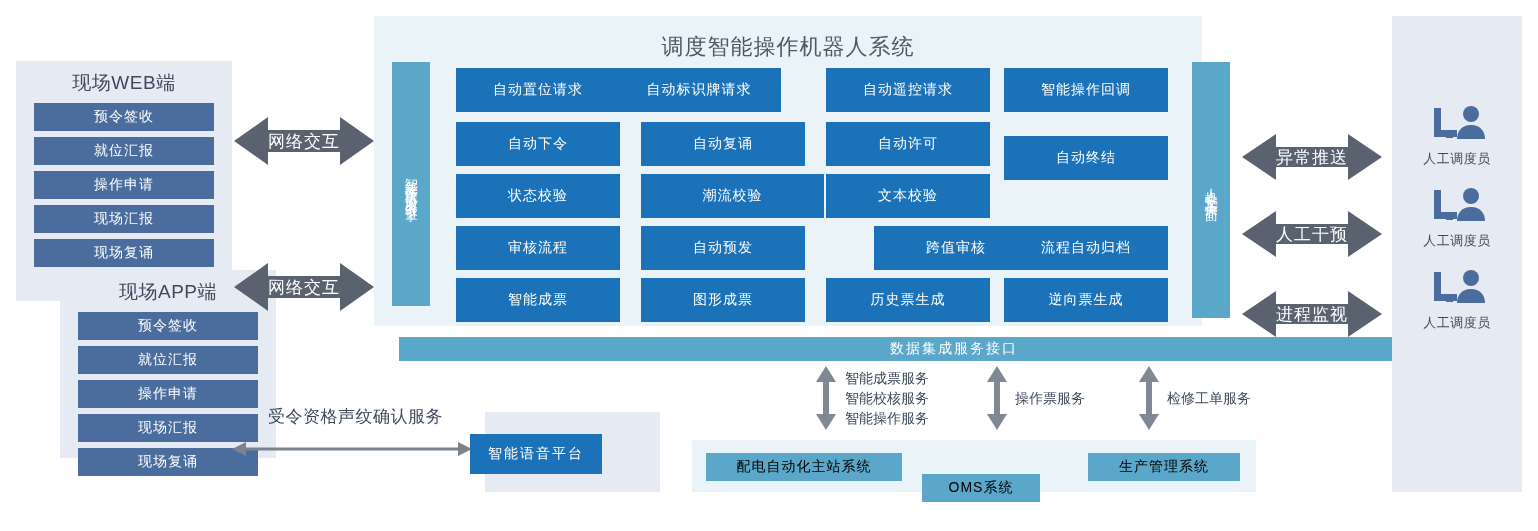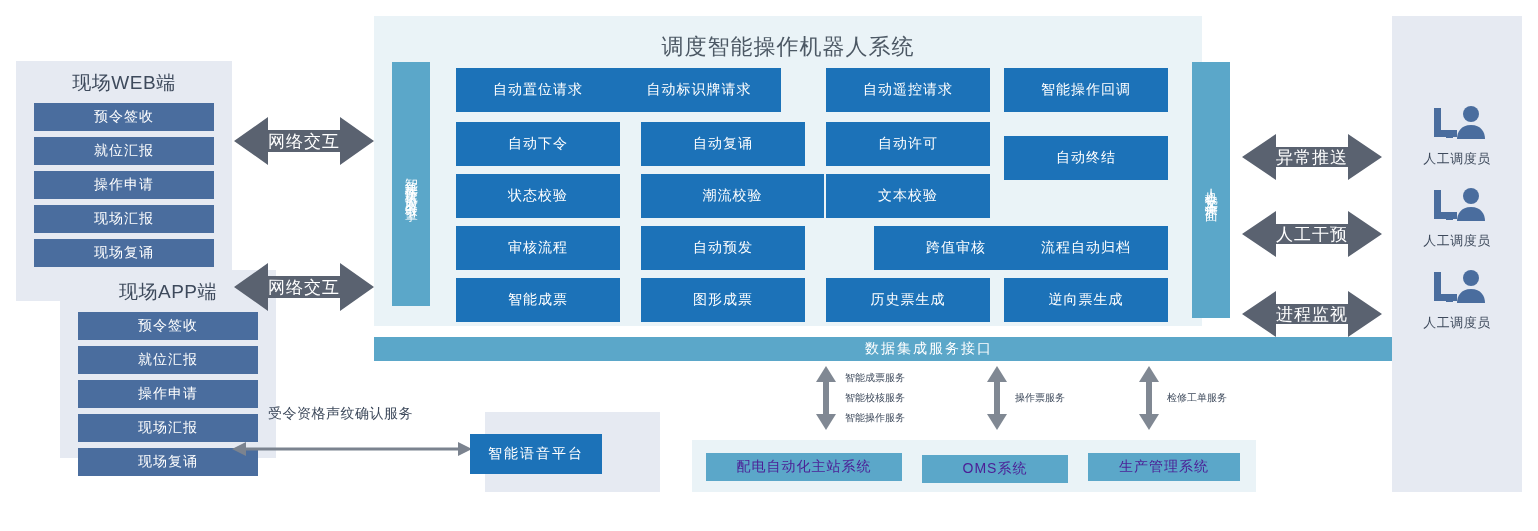--- a/index.html
+++ b/index.html
@@ -47,44 +47,44 @@
   }
   .grid-cell{
     position:absolute;background:#1c72b8;color:#ffffff;font-size:14px;
     display:flex;align-items:center;justify-content:center;
     letter-spacing:1px;
   }
 
   
   .databar{
     position:absolute;background:#5ba7c9;color:#ffffff;font-size:14px;
-    display:flex;align-items:center;justify-content:center;letter-spacing:2px;
+    display:flex;align-items:center;justify-content:center;letter-spacing:2px;margin-left:25px;
   }
 
   
   .varrow{position:absolute;}
   .svc-label{
-    position:absolute;color:#3e4a5c;font-size:10px;line-height:20px;
+    position:absolute;color:#3e4a5c;font-size:14px;line-height:20px;
     white-space:pre-line;
   }
 
   
   .sys-wrap{position:absolute;background:#eaf3f7;}
   .sys-box{
-    position:absolute;background:#5ba7c9;color:#4c1d95;font-size:14px;
+    position:absolute;background:#5ba7c9;color:#000000;font-size:14px;
     display:flex;align-items:center;justify-content:center;letter-spacing:1px;
   }
 
   
   .voice-wrap{position:absolute;background:#e6eaf2;}
   .voice-box{
     position:absolute;background:#1c72b8;color:#ffffff;font-size:14px;
     display:flex;align-items:center;justify-content:center;letter-spacing:2px;
   }
-  .voice-label{position:absolute;color:#3e4a5c;font-size:14px;letter-spacing:.5px;font-family:Liberation Mono, monospace;}
+  .voice-label{position:absolute;color:#3e4a5c;font-size:17px;letter-spacing:.5px;font-family:Liberation Mono, monospace;}
 
   
   .ops-panel{position:absolute;background:#e6eaf2;}
   .op{position:absolute;width:100%;text-align:center;}
   .op-icon{display:block;margin:0 auto;}
   .op-label{
     display:block;color:#3e4a5c;font-size:13px;margin-top:2px;letter-spacing:.5px;
   }
 </style>
 </head>
@@ -176,21 +176,21 @@
 
   <div class="varrow" style="left:1137px;top:366px;width:24px;height:64px;">
     <svg width="24" height="64" viewBox="0 0 24 64">
       <polygon points="12,0 22,16 15,16 15,48 22,48 12,64 2,48 9,48 9,16 2,16" fill="#808893"></polygon>
     </svg>
   </div>
   <div class="svc-label" style="left:1167px;top:388px;">检修工单服务</div>
 
   <div class="sys-wrap" style="left:692px;top:440px;width:564px;height:52px;"></div>
   <div class="sys-box" style="left:706px;top:453px;width:196px;height:28px;">配电自动化主站系统</div>
-  <div class="sys-box" style="left:922px;top:455px;width:146px;height:28px;text-align:center;">OMS系统</div>
+  <div class="sys-box" style="left:922px;top:474px;width:118px;height:28px;text-align:center;">OMS系统</div>
   <div class="sys-box" style="left:1088px;top:453px;width:152px;height:28px;">生产管理系统</div>
 
   <div class="voice-label" style="left:268px;top:405px;">受令资格声纹确认服务</div>
   <div class="arrow-thin" style="left:232px;top:440px;width:240px;height:18px;">
     <svg width="240" height="18" viewBox="0 0 240 18">
       <line x1="10" y1="9" x2="230" y2="9" stroke="#7b838f" stroke-width="3"></line>
       <polygon points="0,9 14,2 14,16" fill="#7b838f"></polygon>
       <polygon points="240,9 226,2 226,16" fill="#7b838f"></polygon>
     </svg>
   </div>

